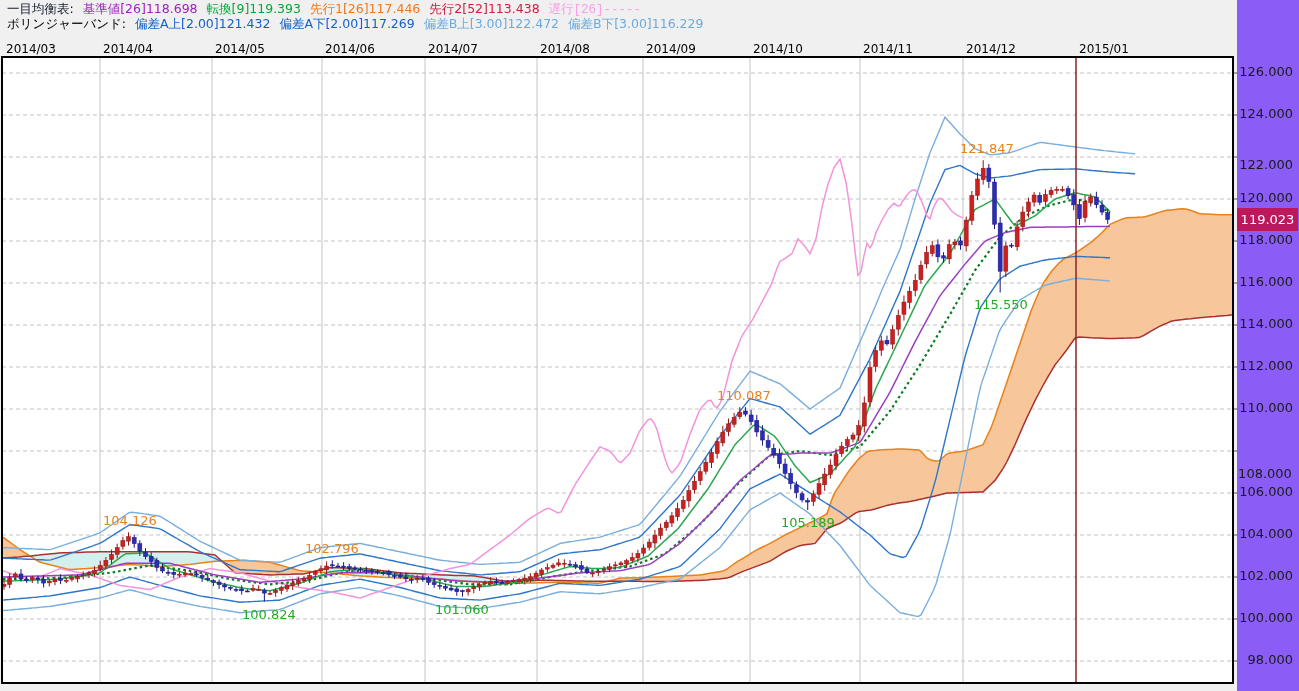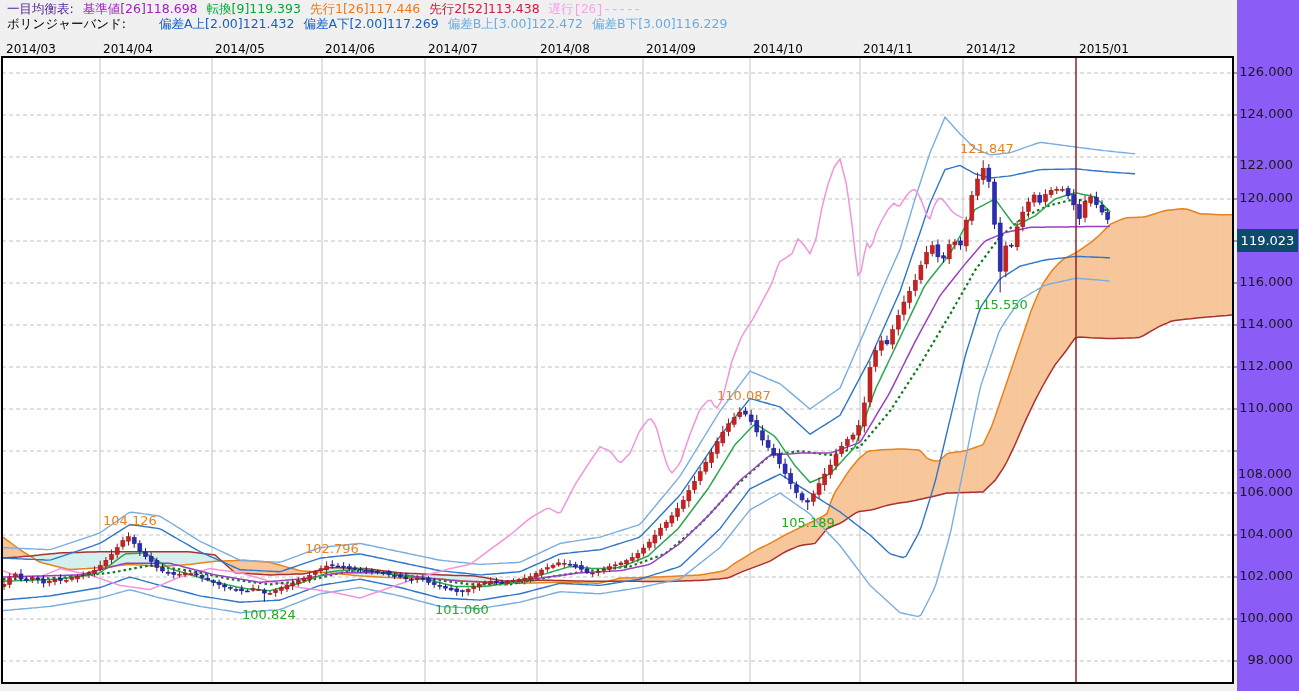--- a/index.html
+++ b/index.html
@@ -12,22 +12,22 @@
   #price-axis{position:absolute;left:1237px;top:0;width:62px;height:691px;}
   .ylab{position:absolute;right:6px;width:56px;text-align:right;font-size:13px;color:#1a1a1a;}
   #price-badge{position:absolute;left:1237px;width:61px;height:23px;line-height:23px;
        text-align:center;color:#fff;font-size:13px;z-index:4;}
 </style>
 </head>
 <body>
 
 <div id="app">
   <div id="legend">
-      <div class="legend-row"><span style="color: #4c1d95;">一目均衡表:</span><span style="color: rgb(160, 32, 192);">基準値[26]118.698</span><span style="color: rgb(0, 168, 56);">転換[9]119.393</span><span style="color: rgb(240, 120, 24); text-align: center;">先行1[26]117.446</span><span style="color: rgb(204, 32, 64);">先行2[52]113.438</span><span style="color: rgb(246, 160, 232); font-family: Liberation Mono, monospace;">遅行[26]-----</span></div>
-      <div class="legend-row"><span style="color: rgb(0, 0, 0);">ボリンジャーバンド:</span><span style="color: rgb(21, 96, 200); margin-left: 24px;">偏差A上[2.00]121.432</span><span style="color: rgb(21, 96, 200);">偏差A下[2.00]117.269</span><span style="color: rgb(106, 171, 223);">偏差B上[3.00]122.472</span><span style="color: rgb(106, 171, 223);">偏差B下[3.00]116.229</span></div>
+      <div class="legend-row"><span style="color: #0f172a;">一目均衡表:</span><span style="color: rgb(160, 32, 192);">基準値[26]118.698</span><span style="color: rgb(0, 168, 56);">転換[9]119.393</span><span style="color: rgb(240, 120, 24); text-align: center;">先行1[26]117.446</span><span style="color: rgb(204, 32, 64);">先行2[52]113.438</span><span style="color: rgb(246, 160, 232); font-family: Liberation Mono, monospace;">遅行[26]-----</span></div>
+      <div class="legend-row"><span style="color: rgb(0, 0, 0);">ボリンジャーバンド:</span><span style="color: rgb(21, 96, 200);">偏差A上[2.00]121.432</span><span style="color: rgb(21, 96, 200);">偏差A下[2.00]117.269</span><span style="color: rgb(106, 171, 223);">偏差B上[3.00]122.472</span><span style="color: rgb(106, 171, 223);">偏差B下[3.00]116.229</span></div>
     </div>
   <svg id="chart-svg" width="1299" height="691" viewBox="0 0 1299 691">
       <rect x="0" y="0" width="1299" height="691" fill="#f0f0f0"></rect>
       <rect x="2" y="57" width="1231" height="626" fill="#ffffff"></rect>
       <clipPath id="plotclip">
         <rect x="2" y="57" width="1231" height="626"></rect>
       </clipPath>
       <g>
         <line x1="2" y1="73" x2="1233" y2="73" stroke="#c4c4c4" stroke-width="1" stroke-dasharray="4 3"></line>
         <line x1="1233" y1="73" x2="1238" y2="73" stroke="#555" stroke-width="1"></line>
@@ -764,14 +764,14 @@
       <div class="ylab" style="top: 316px;">114.000</div>
       <div class="ylab" style="top: 358px;">112.000</div>
       <div class="ylab" style="top: 400px;">110.000</div>
       <div class="ylab" style="top: 466px; text-align: center;">108.000</div>
       <div class="ylab" style="top: 484px;">106.000</div>
       <div class="ylab" style="top: 526px;">104.000</div>
       <div class="ylab" style="top: 568px;">102.000</div>
       <div class="ylab" style="top: 610px; margin-left: 45px;">100.000</div>
       <div class="ylab" style="top: 652px;">98.000</div>
     </div>
-  <div id="price-badge" style="background: #0c4a6e; top: 207.517px; margin-top: 21px;">119.023</div>
+  <div id="price-badge" style="background: #be185d; top: 207.517px;">119.023</div>
 </div>
 
 </body></html>

